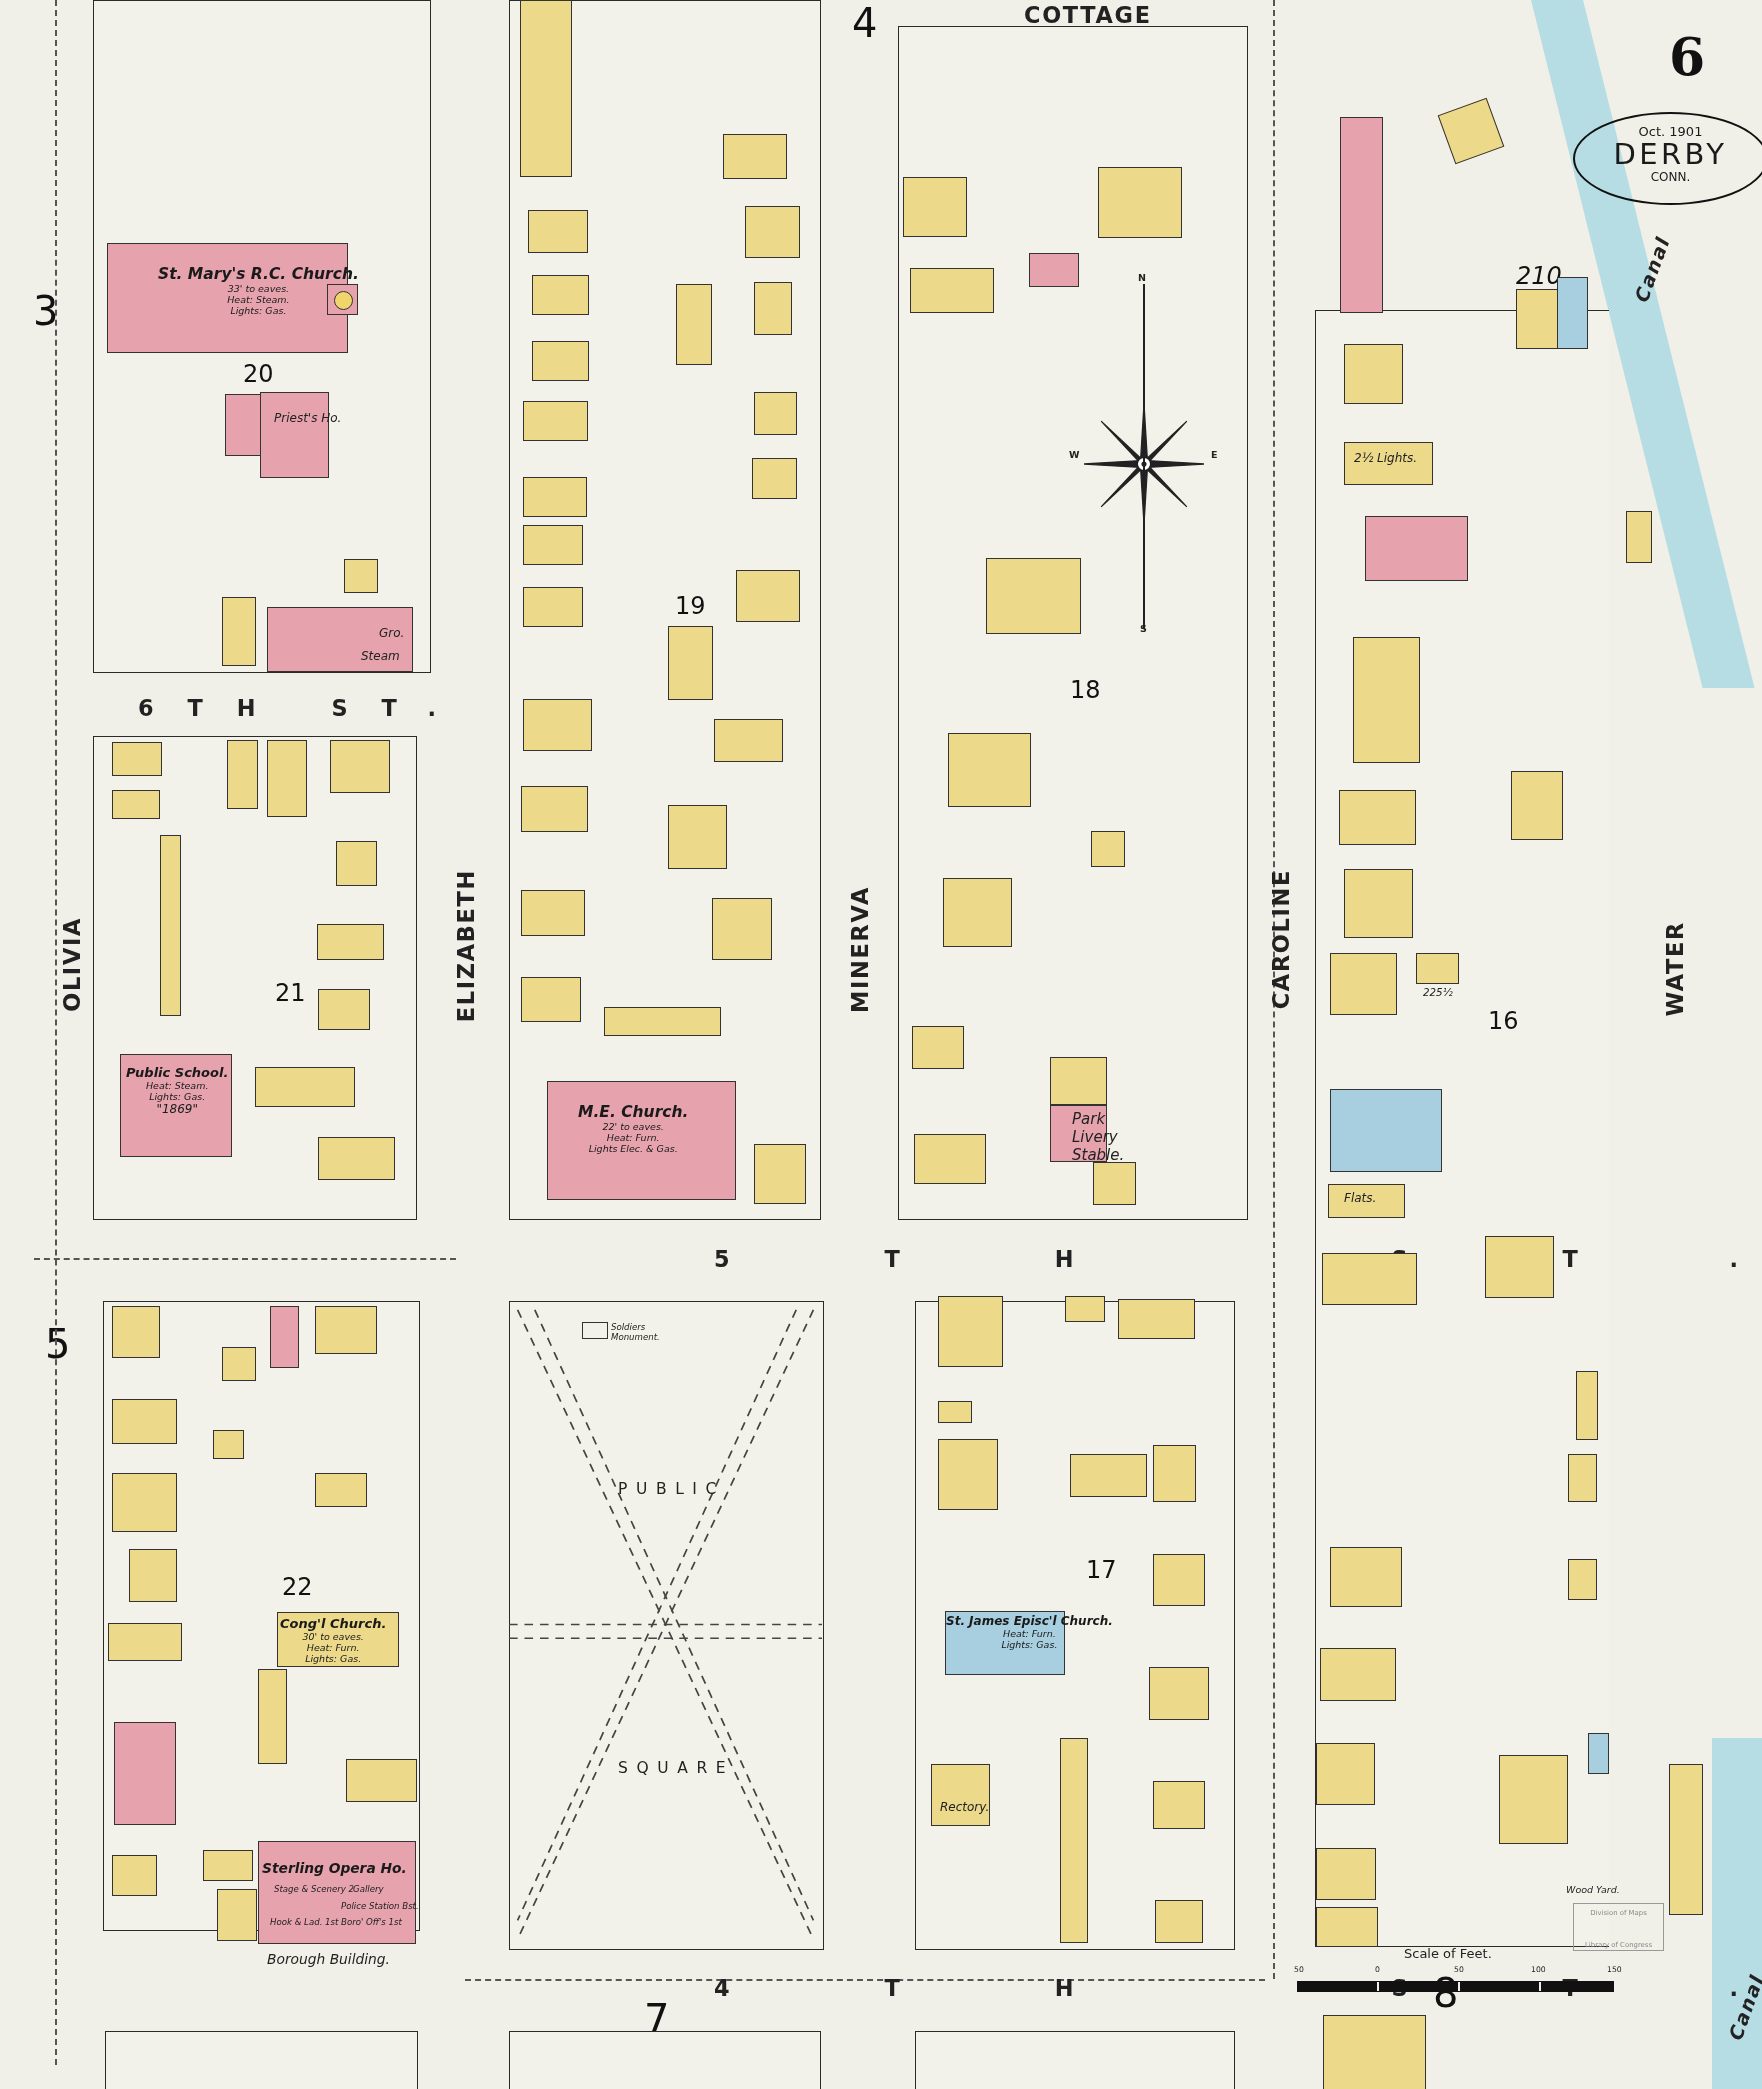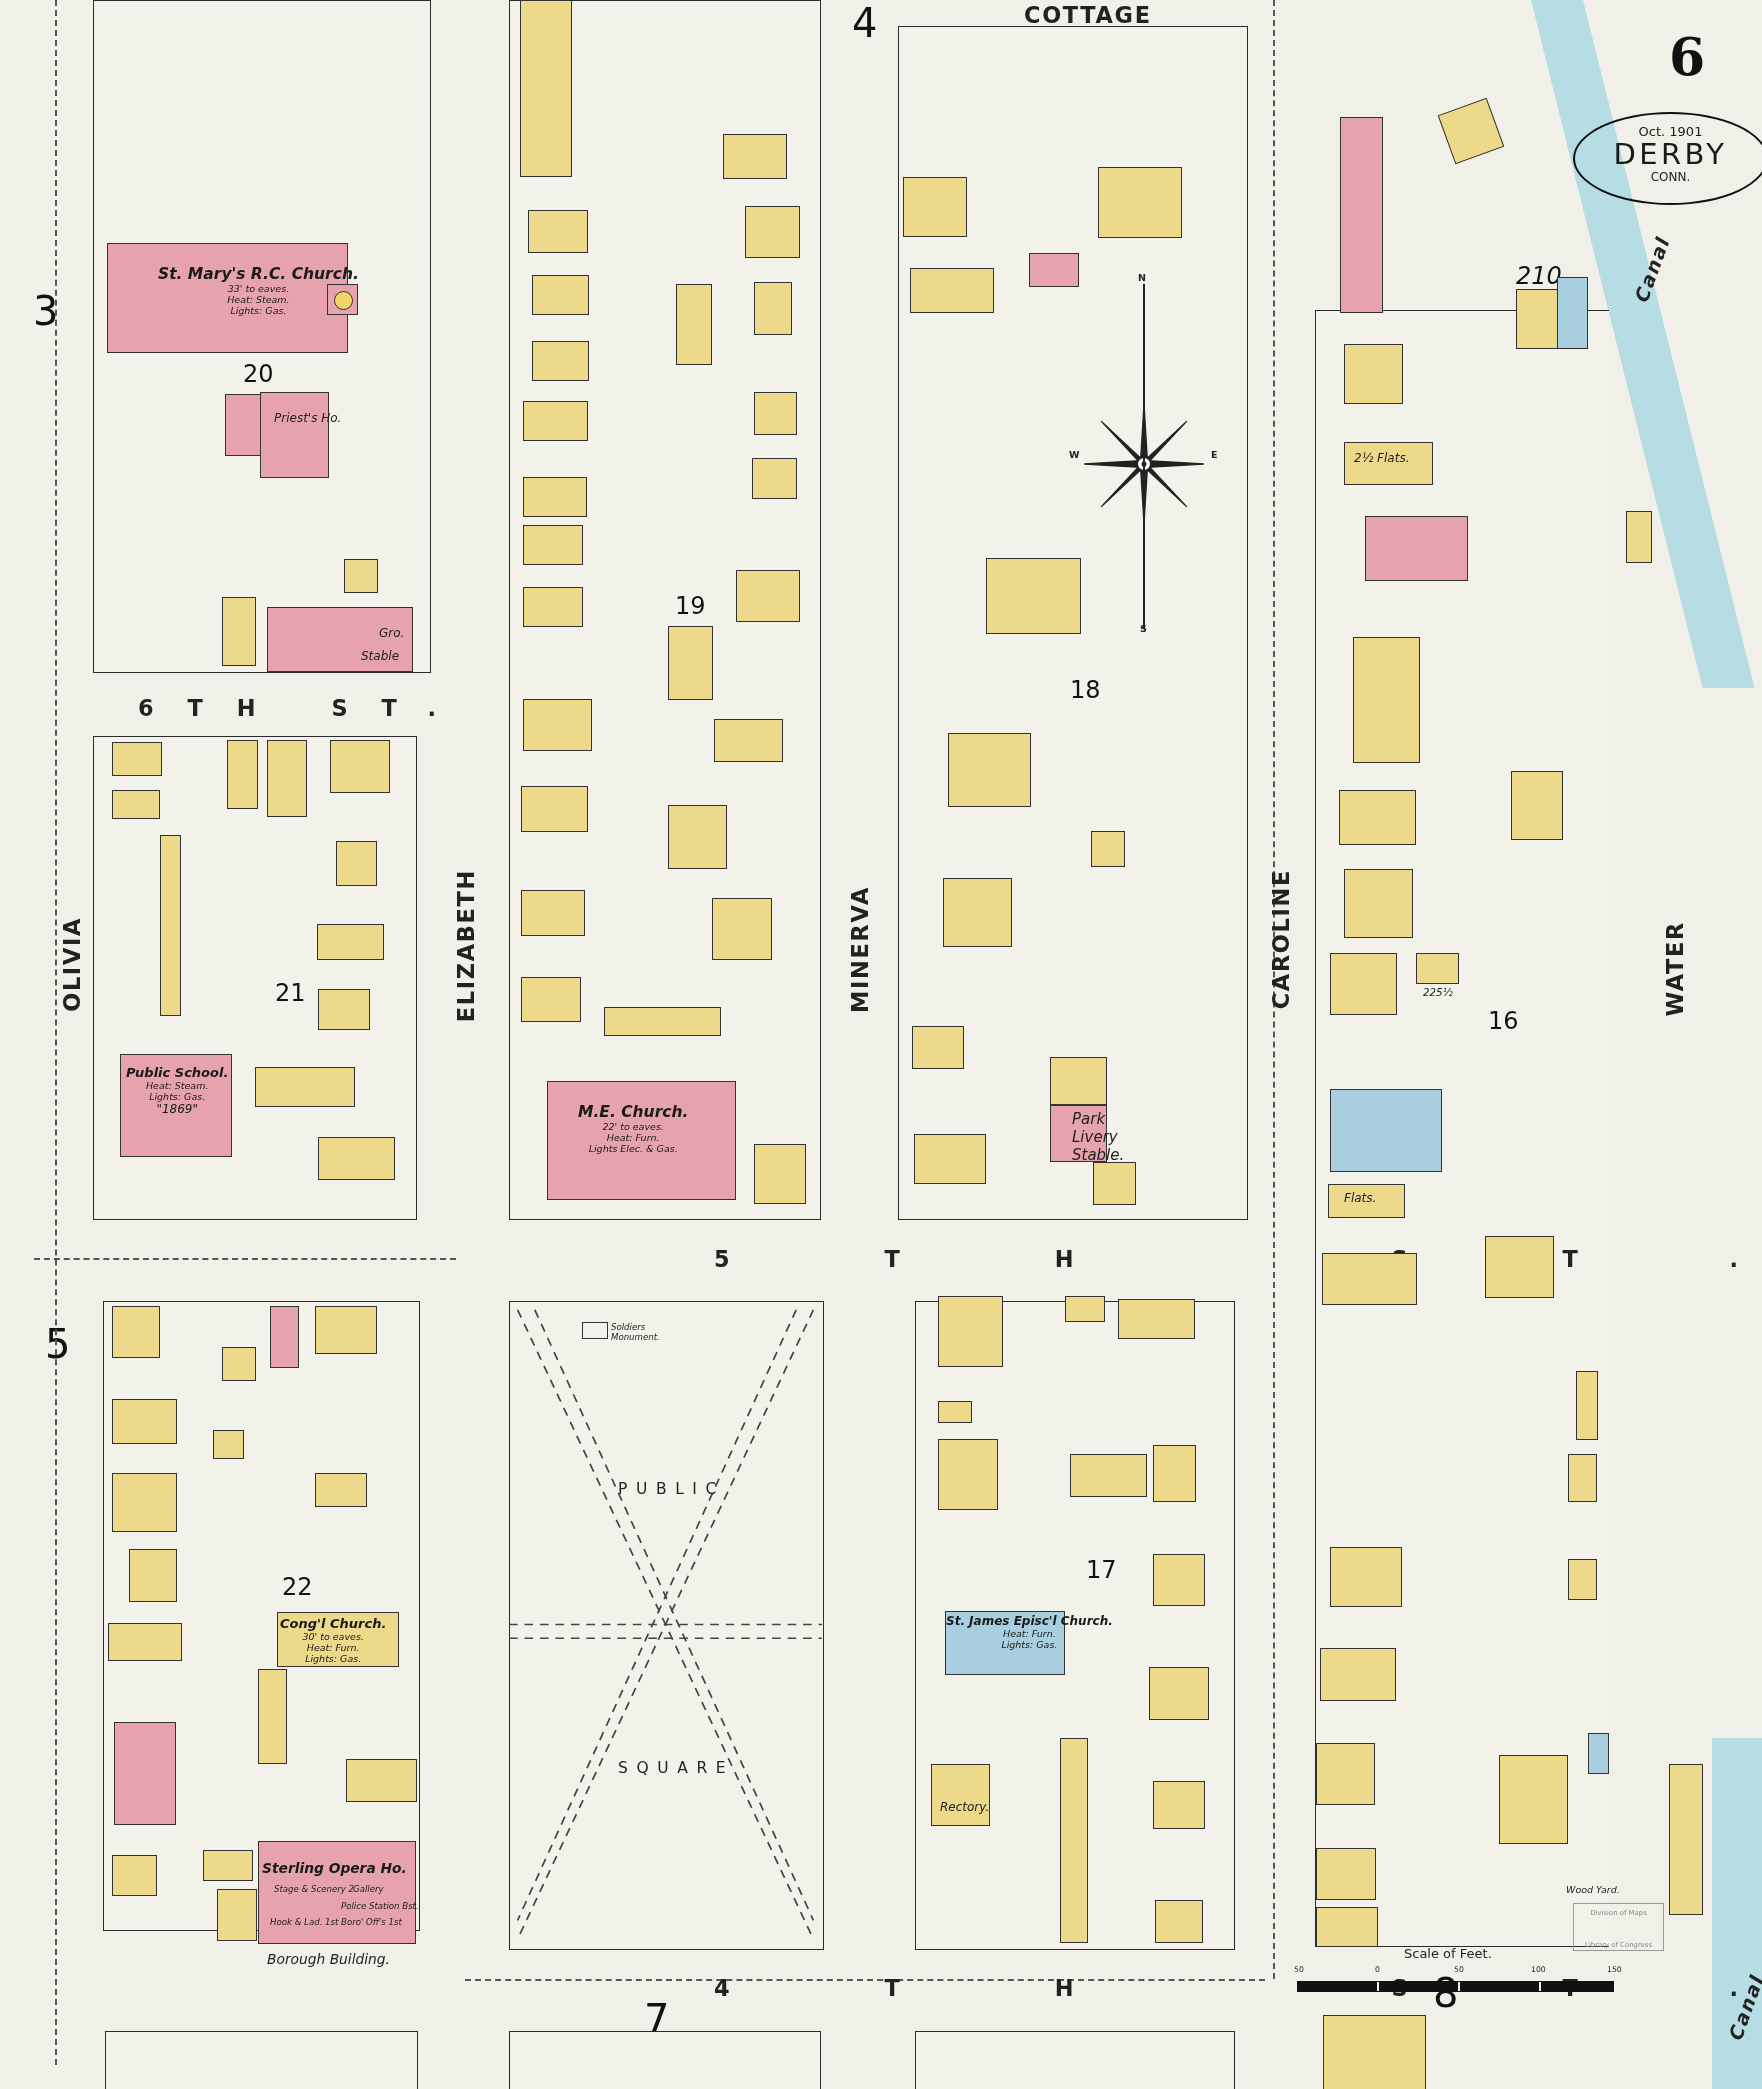--- a/index.html
+++ b/index.html
@@ -85,21 +85,21 @@
   <span class="small">Lights: Gas.</span>
 </div>
 <div class="bld" style="left:327px;top:284px;width:31px;height:31px;background:#e6a3ae;"></div>
 <div style="position:absolute;left:334px;top:291px;width:17px;height:17px;border-radius:50%;background:#f0d66a;border:1.7px solid #333;"></div>
 <div class="bld p" style="left:225px;top:394px;width:60px;height:62px;"></div>
 <div class="bld p" style="left:260px;top:392px;width:69px;height:86px;"></div>
 <div class="lbl" style="left:274px;top:411px;">Priest's Ho.</div>
 
 <div class="bld p" style="left:267px;top:607px;width:146px;height:65px;"></div>
 <div class="lbl" style="left:379px;top:626px;">Gro.</div>
-<div class="lbl" style="left:361px;top:649px;">Stable</div>
+<div class="lbl" style="left:361px;top:649px;">Steam</div>
 <div class="bld y" style="left:222px;top:597px;width:34px;height:69px;"></div>
 <div class="bld y" style="left:344px;top:559px;width:34px;height:34px;"></div>
 
 <div class="bld y" style="left:160px;top:835px;width:20.6px;height:181px;"></div>
 <div class="bld p" style="left:120px;top:1054px;width:112px;height:103px;"></div>
 <div class="bname" style="left:126px;top:1065px;font-size:13px;">
   <span>Public School.</span>
   <span class="small">Heat: Steam.</span>
   <span class="small">Lights: Gas.</span>
   <span class="small" style="font-size:12px;">"1869"</span>
@@ -185,21 +185,21 @@
 <div class="lbl" style="left:1140px;top:623px;font-style:normal;font-weight:bold;font-size:9.5px;">S</div>
 <div class="lbl" style="left:1069px;top:449px;font-style:normal;font-weight:bold;font-size:9.5px;">W</div>
 <div class="lbl" style="left:1211px;top:449px;font-style:normal;font-weight:bold;font-size:9.5px;">E</div>
 
 <div class="bld p" style="left:1340px;top:117px;width:43px;height:196px;"></div>
 <div class="bld y" style="left:1445px;top:105px;width:52px;height:52px;transform:rotate(-20deg);"></div>
 <div class="bld y" style="left:1516px;top:289px;width:43px;height:60px;"></div>
 <div class="bld b" style="left:1557px;top:277px;width:31px;height:72px;"></div>
 <div class="bld y" style="left:1344px;top:344px;width:59px;height:60px;"></div>
 <div class="bld y" style="left:1344px;top:442px;width:89px;height:43px;"></div>
-<div class="lbl" style="left:1354px;top:451px;">2½ Flats.</div>
+<div class="lbl" style="left:1354px;top:451px;">2½ Lights.</div>
 <div class="bld p" style="left:1365px;top:516px;width:103px;height:65px;"></div>
 <div class="bld y" style="left:1626px;top:511px;width:26px;height:52px;"></div>
 <div class="bld y" style="left:1353px;top:637px;width:67px;height:126px;"></div>
 <div class="bld y" style="left:1511px;top:771px;width:52px;height:69px;"></div>
 <div class="bld y" style="left:1339px;top:790px;width:77px;height:55px;"></div>
 <div class="bld y" style="left:1344px;top:869px;width:69px;height:69px;"></div>
 <div class="bld y" style="left:1330px;top:953px;width:67px;height:62px;"></div>
 <div class="bld y" style="left:1416px;top:953px;width:43px;height:31px;"></div>
 <div class="lbl" style="left:1423px;top:986px;font-size:10.3px;">225½</div>
 <div class="bld b" style="left:1330px;top:1089px;width:112px;height:83px;"></div>

